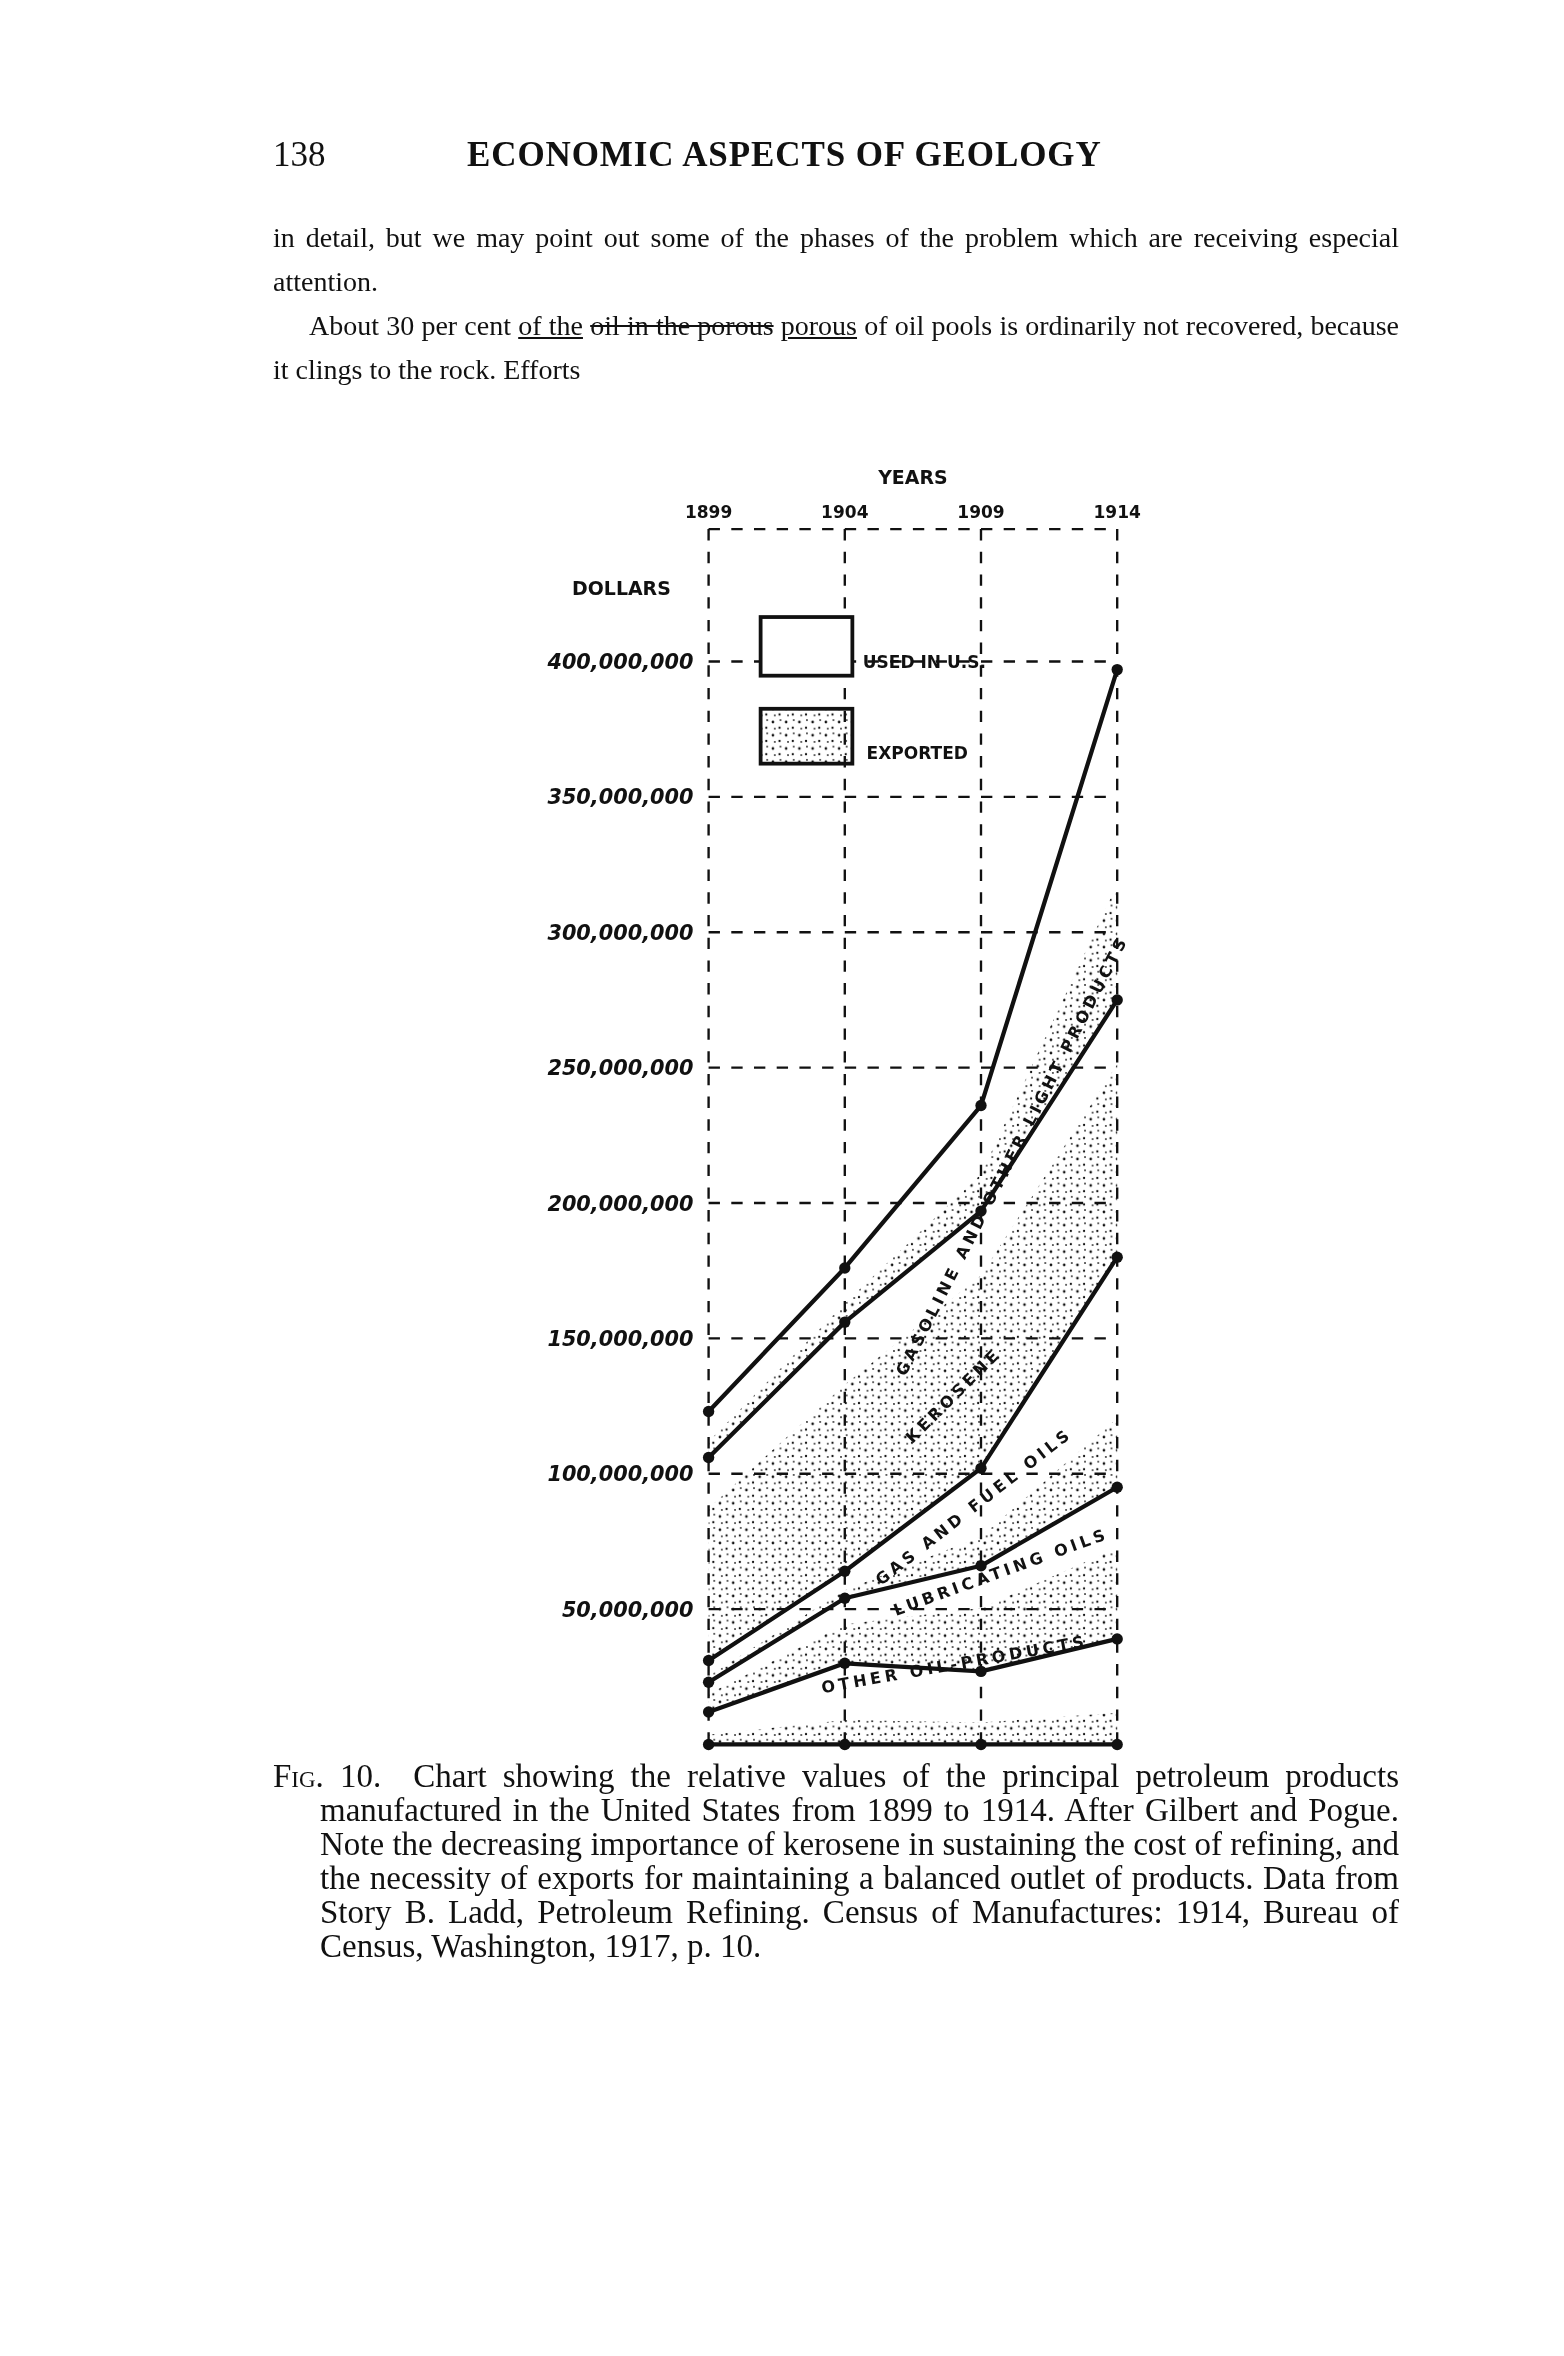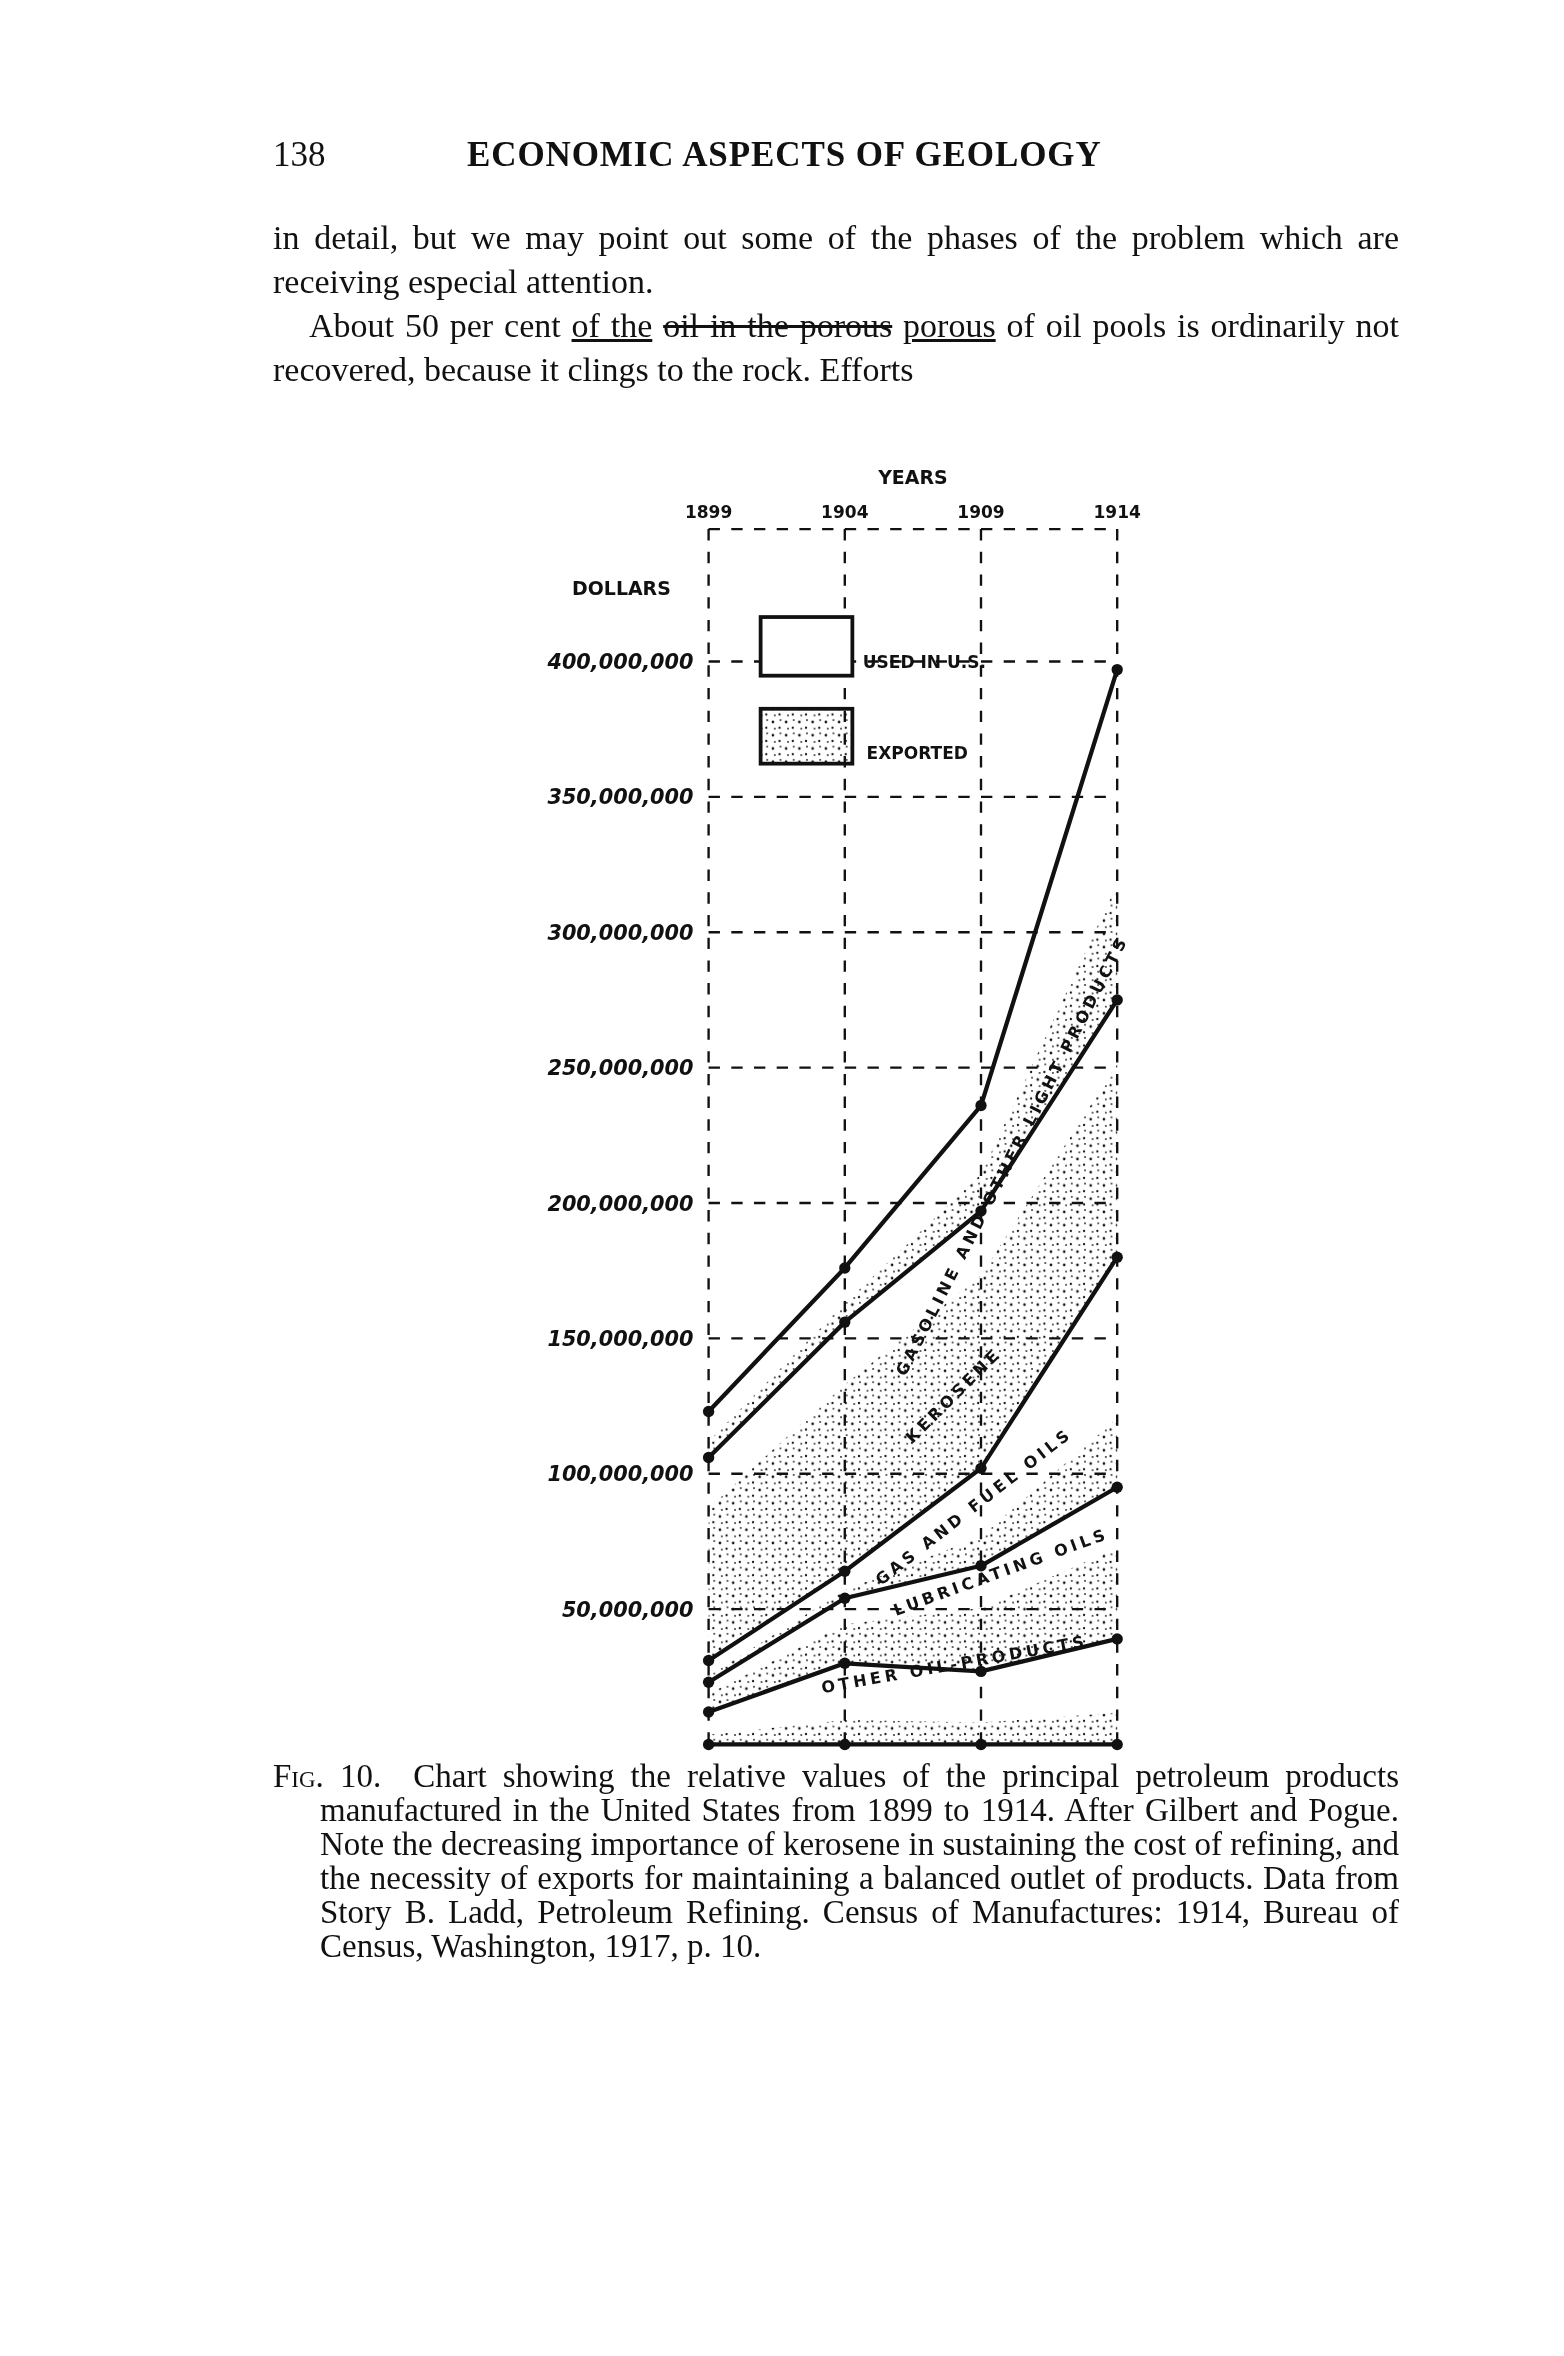--- a/index.html
+++ b/index.html
@@ -2,21 +2,21 @@
 <html style="font-size:15px"><head>
 <meta charset="utf-8">
 <style>
   html, body { margin:0; padding:0; background:#ffffff; }
   body { width:1564px; height:2356px; position:relative; overflow:hidden; color:#111; }
   .page { position:absolute; left:0; top:8px; width:1564px; height:2356px; }
   .serif { font-family: "Liberation Serif", "DejaVu Serif", serif; }
   .hdr { position:absolute; top:127px; left:273px; width:1126px; height:42px; font-size:35px; }
   .hdr .pno { position:absolute; left:0; top:0; }
   .hdr .run { position:absolute; left:194px; top:0; letter-spacing:0.9px;font-weight:bold; }
-  .body { position:absolute; left:273px; top:208px; width:1126px; font-size:34px; line-height:44px; text-align:justify; }
+  .body { position:absolute; left:273px; top:208px; width:1126px; font-size:28px; line-height:44px; text-align:justify; }
   .body p { margin:0; }
   .body p.indent { text-indent:36px; }
   .u { text-decoration: underline; }
   .s { text-decoration: line-through; margin-top: 36px; }
   .chart { position:absolute; left:492px; top:445px; width:681px; height:1325px; }
   .chart svg { position:absolute; left:0; top:0; }
   .caption { position:absolute; left:273px; top:1751px; width:1126px; font-size:33px; line-height:34px; text-align:justify; }
   .caption .lead { font-variant: small-caps; }
   .caption .rest { display:block; padding-left:47px; text-indent:-47px; }
 </style>
@@ -25,21 +25,21 @@
 
 <div class="page">
 
   <div class="hdr serif">
     <span class="pno">138</span>
     <span class="run">ECONOMIC ASPECTS OF GEOLOGY</span>
   </div>
 
   <div class="body serif">
     <p>in detail, but we may point out some of the phases of the problem which are receiving especial attention.</p>
-    <p class="indent"><span>About 50 per cent </span><span class="u">of the</span><span> </span><span class="s">oil in the porous</span><span> </span><span class="u">porous</span><span> of oil pools is ordinarily not recovered, because it clings to the rock. Efforts</span></p>
+    <p class="indent"><span>About 30 per cent </span><span class="u">of the</span><span> </span><span class="s">oil in the porous</span><span> </span><span class="u">porous</span><span> of oil pools is ordinarily not recovered, because it clings to the rock. Efforts</span></p>
   </div>
 
   <div class="chart">
     <svg id="chart-svg" width="681" height="1325" viewBox="0 0 720 1400">
       <defs>
         <pattern id="stipple" width="14" height="14" patternUnits="userSpaceOnUse">
           <circle cx="3" cy="4" r="1.4" fill="#111"></circle>
           <circle cx="10" cy="10" r="1.2" fill="#111"></circle>
           <circle cx="11" cy="2" r="0.9" fill="#111"></circle>
           <circle cx="5" cy="11" r="0.9" fill="#111"></circle>

